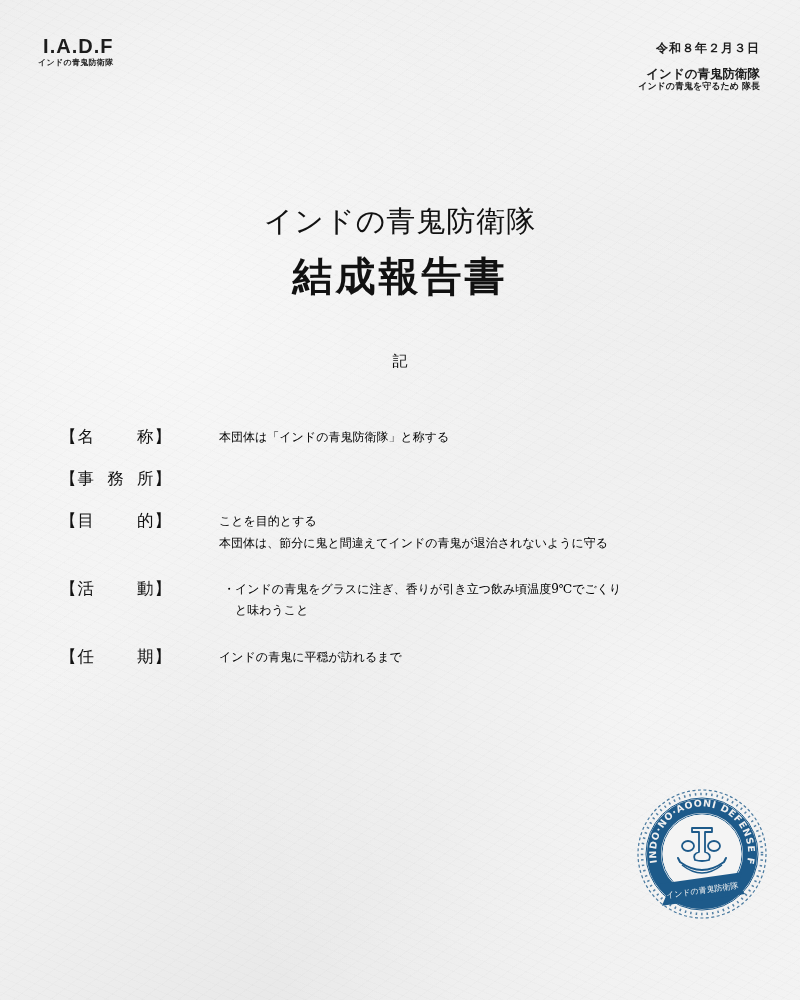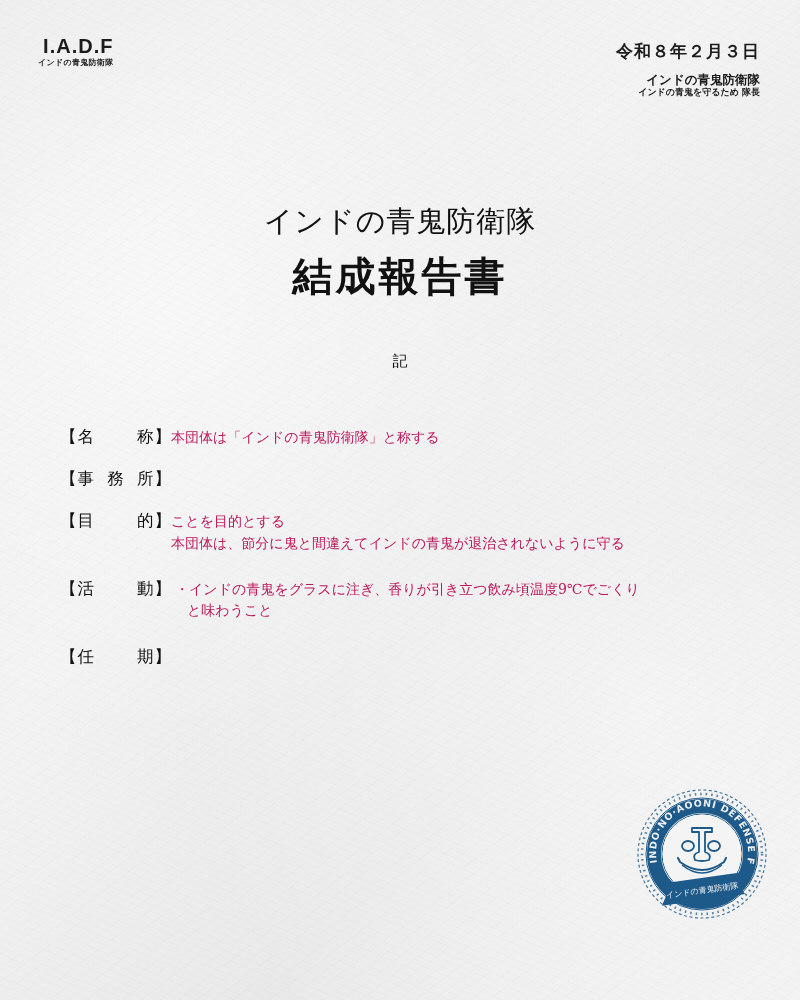--- a/index.html
+++ b/index.html
@@ -29,41 +29,41 @@
     font-weight: bold; font-size: 20px; letter-spacing: 1px; color: #1c1c1c;
     line-height: 20px;
   }
   .logo-sub {
     font-family: "DejaVu Sans", sans-serif;
     font-size: 8px; font-weight: bold; color: #222; margin-top: 1px; letter-spacing: 0.3px;
   }
 
   
   .header-right { position: absolute; right: 40px; top: 40px; text-align: right; }
-  .header-date { font-size: 17px; font-weight: bold; letter-spacing: 1px; color: #1c1c1c; }
+  .header-date { font-size: 12px; font-weight: bold; letter-spacing: 1px; color: #1c1c1c; }
   .header-org { font-size: 12.5px; font-weight: bold; margin-top: 10px; color: #1c1c1c; line-height: 14px; }
   .header-role { font-size: 9px; font-weight: bold; color: #1c1c1c; line-height: 11px; }
 
   
   .title-block { position: absolute; left: 0; right: 0; top: 203px; text-align: center; }
   .title-sub { font-size: 29px; line-height: 36px; color: #111; letter-spacing: 1px; }
   .title-main { font-size: 40px; font-weight: bold; line-height: 52px; color: #111; letter-spacing: 3px; margin-top: 11px; }
 
   .ki { position: absolute; left: 0; right: 0; top: 352px; text-align: center; font-size: 15px; color: #111; }
 
   
   .items { position: absolute; left: 60px; top: 426px; width: 700px; }
   .item { display: flex; align-items: flex-start; }
   .item-label {
     width: 111px; flex: none; font-size: 16.5px; line-height: 22px; color: #111;
     display: flex; justify-content: space-between;
   }
   .item-label .lb, .item-label .rb { flex: none; }
   .item-label .lt { flex: 1; display: flex; justify-content: space-between; padding: 0 1px; }
-  .item-body { flex: 1; font-size: 14px; line-height: 22px; color: #be185d; }
+  .item-body { flex: 1; font-size: 12px; line-height: 22px; color: #000000; margin-left: 48px; }
   .item-body .line { display: block; white-space: nowrap; }
   .item-body .indent1 { padding-left: 4px; }
   .item-body .indent2 { padding-left: 16px; font-family: Liberation Mono, monospace; }
 
   .item-name { margin-top: 0; }
   .item-office { margin-top: 20px; }
   .item-purpose { margin-top: 20px; }
   .item-activity { margin-top: 24px; }
   .item-term { margin-top: 24px; }
 
@@ -152,20 +152,23 @@
   </div>
 
   <div class="item item-term">
     <div class="item-label">
       <span class="lb">【</span>
       <span class="lt">
         <span>任</span>
         <span>期</span>
       </span>
       <span class="rb">】</span>
+    </div>
+    <div class="item-body">
+      <span class="line">インドの青鬼に平穏が訪れるまで</span>
     </div>
   </div>
 
 </div>
 
 <div class="seal">
   <svg viewBox="0 0 136 136" width="136" height="136">
     <defs>
       <path id="ringPath" d="M 68,68 m -46,0 a 46,46 0 1,1 92,0" fill="none"></path>
       <path id="ringPathFull" d="M 24,80 A 46,46 0 1,1 112,80" fill="none"></path>

